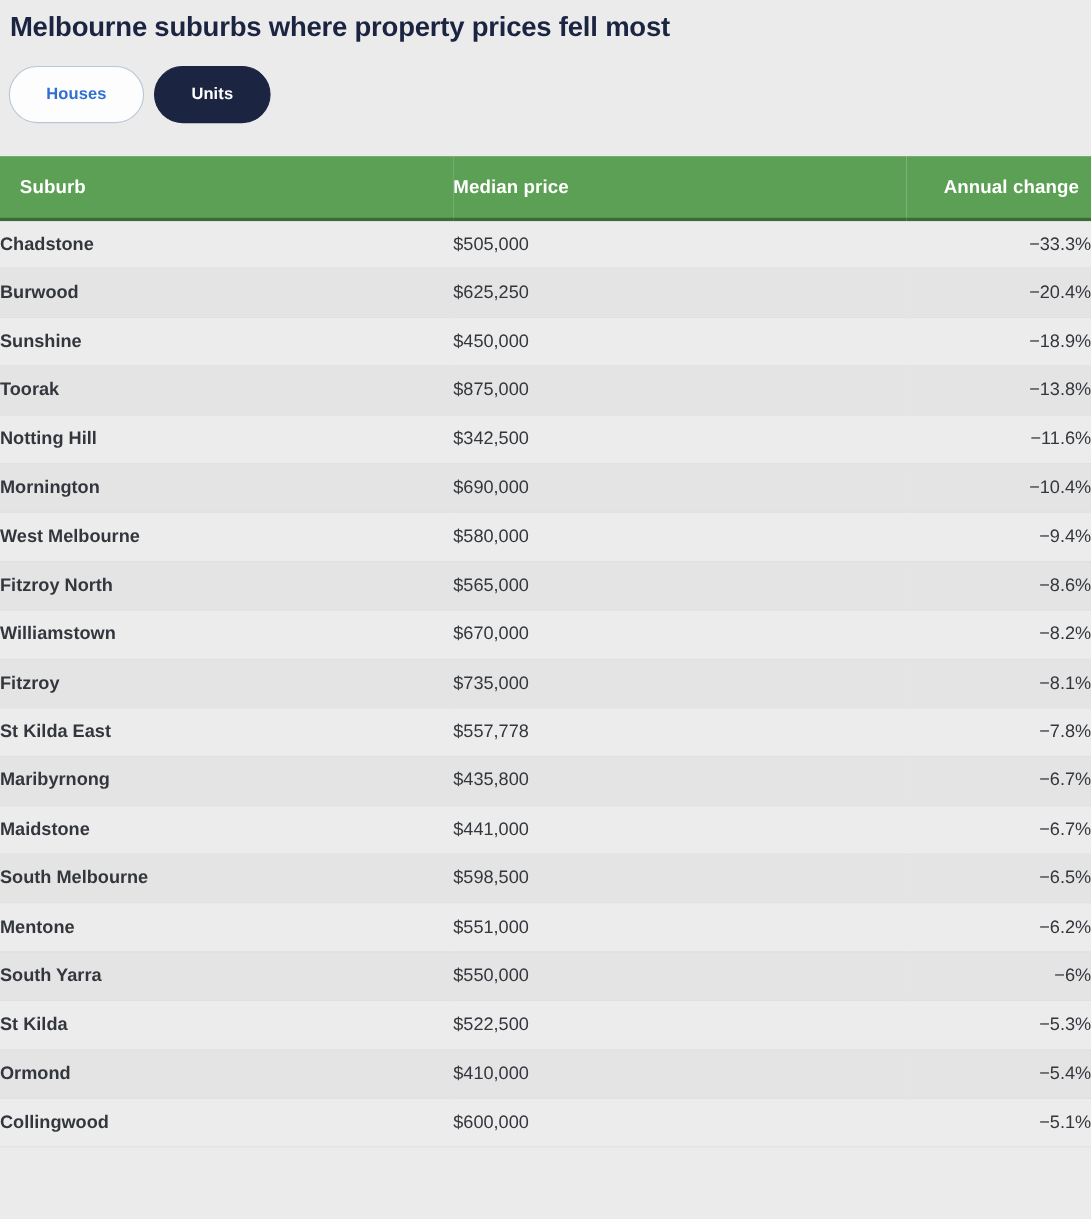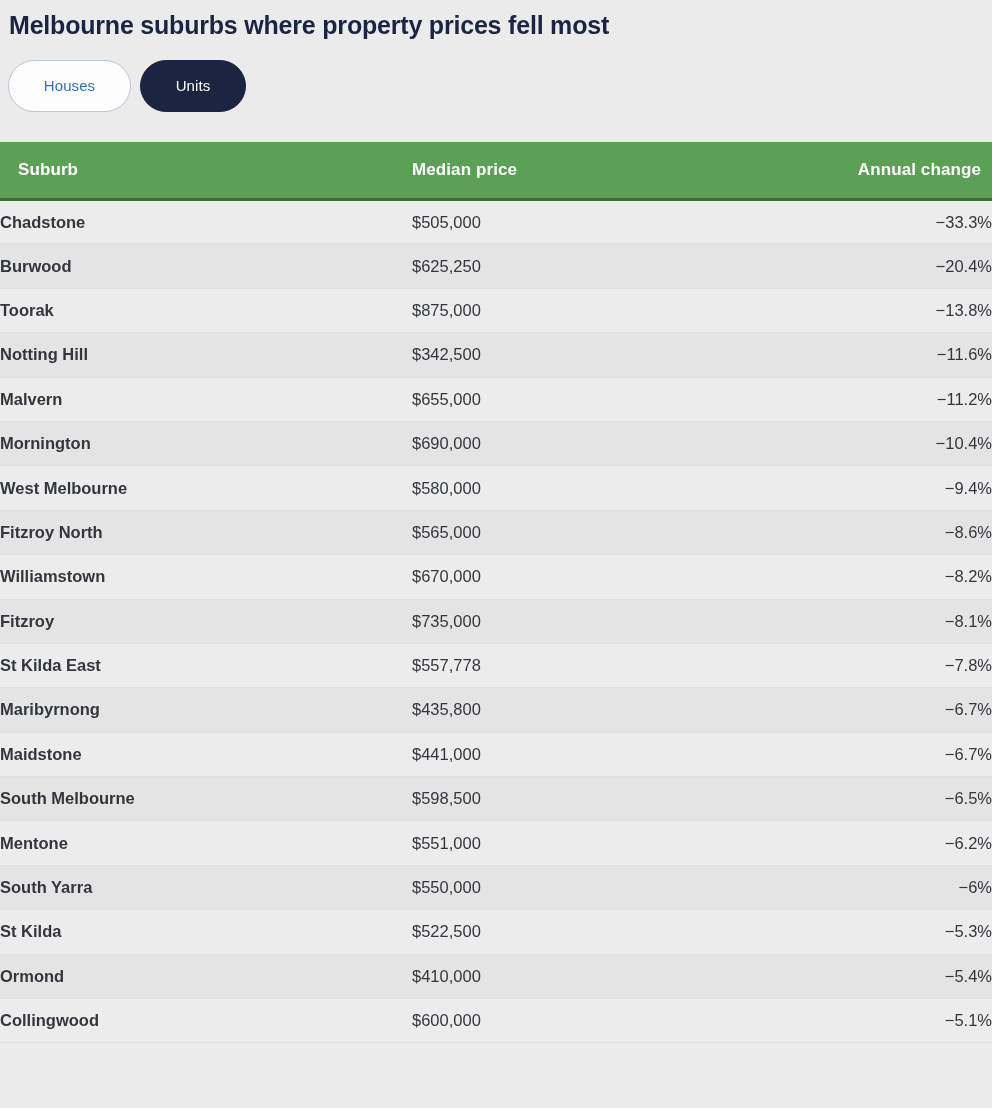--- a/index.html
+++ b/index.html
@@ -43,21 +43,21 @@
     padding: 18px 0 0 8px;
   }
 
   .pill {
     height: 52px;
     border-radius: 26px;
     display: inline-flex;
     align-items: center;
     justify-content: center;
     font-size: 15px;
-    font-weight: 400;
+    font-weight: 700;
     letter-spacing: 0.1px;
     cursor: pointer;
     user-select: none;
   }
 
   .pill-inactive {
     background: #fdfdfd;
     border: 1.6px solid #b9c6d6;
     color: #2f6fd0;
     padding: 0 30px;
@@ -156,35 +156,35 @@
             <td class="cell-suburb">Chadstone</td>
             <td class="cell-price">$505,000</td>
             <td class="cell-change">−33.3%</td>
           </tr>
           <tr>
             <td class="cell-suburb">Burwood</td>
             <td class="cell-price">$625,250</td>
             <td class="cell-change">−20.4%</td>
           </tr>
           <tr>
+            <td class="cell-suburb">Sunshine</td>
+            <td class="cell-price">$450,000</td>
+            <td class="cell-change">−18.9%</td>
+          </tr>
+          <tr>
             <td class="cell-suburb">Toorak</td>
             <td class="cell-price">$875,000</td>
             <td class="cell-change">−13.8%</td>
           </tr>
           <tr>
             <td class="cell-suburb">Notting Hill</td>
             <td class="cell-price">$342,500</td>
             <td class="cell-change">−11.6%</td>
           </tr>
           <tr>
-            <td class="cell-suburb">Malvern</td>
-            <td class="cell-price">$655,000</td>
-            <td class="cell-change">−11.2%</td>
-          </tr>
-          <tr>
             <td class="cell-suburb">Mornington</td>
             <td class="cell-price">$690,000</td>
             <td class="cell-change">−10.4%</td>
           </tr>
           <tr>
             <td class="cell-suburb">West Melbourne</td>
             <td class="cell-price">$580,000</td>
             <td class="cell-change">−9.4%</td>
           </tr>
           <tr>

